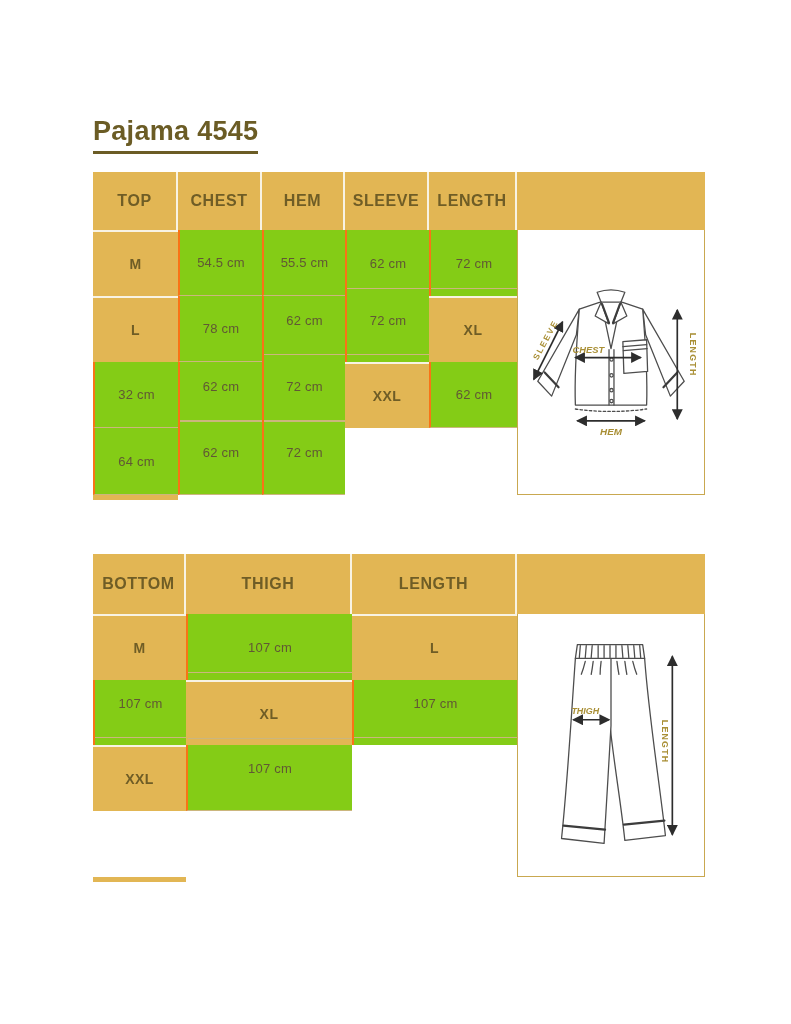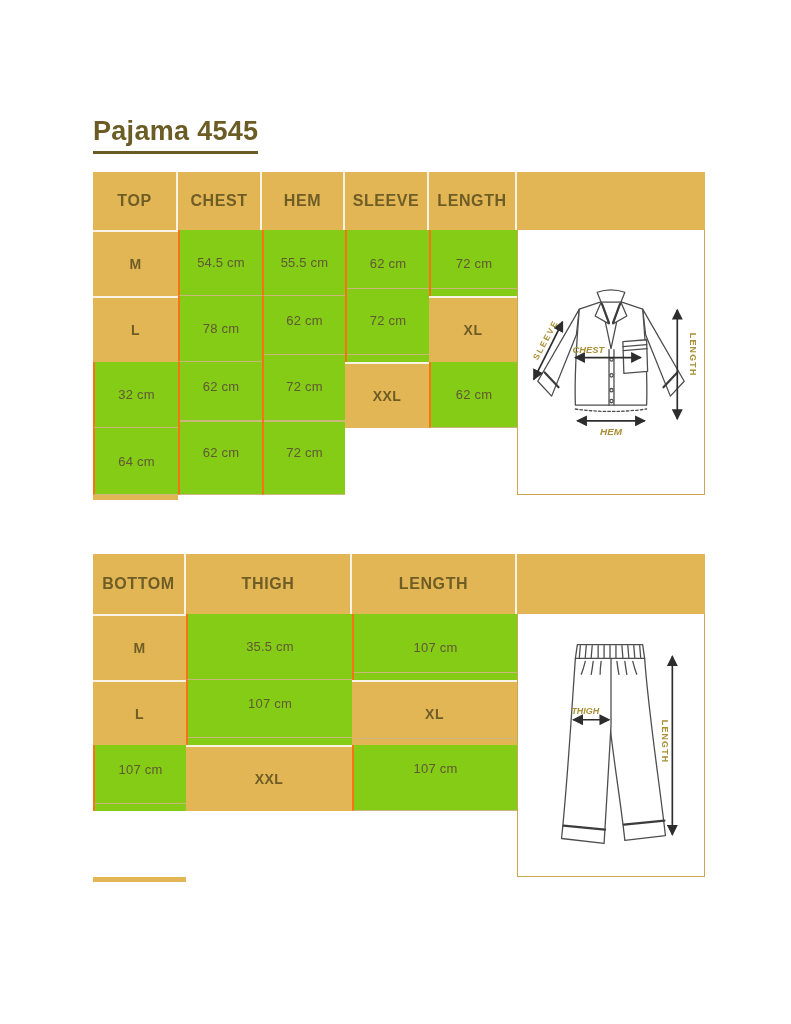--- a/index.html
+++ b/index.html
@@ -167,21 +167,20 @@
     <div class="tail t"></div>
   </div>
 
   <div class="tbl bot">
     <div class="h">BOTTOM</div>
     <div class="h">THIGH</div>
     <div class="h">LENGTH</div>
     <div class="h last"></div>
 
     <div class="lab">M</div>
-    <div class="d">35.5 cm</div>
     <div class="d stag">
         <span>107 cm</span>
       </div>
 
     <div class="lab">L</div>
     <div class="d stag up">
         <span>107 cm</span>
       </div>
 
     <div class="lab">XL</div>

